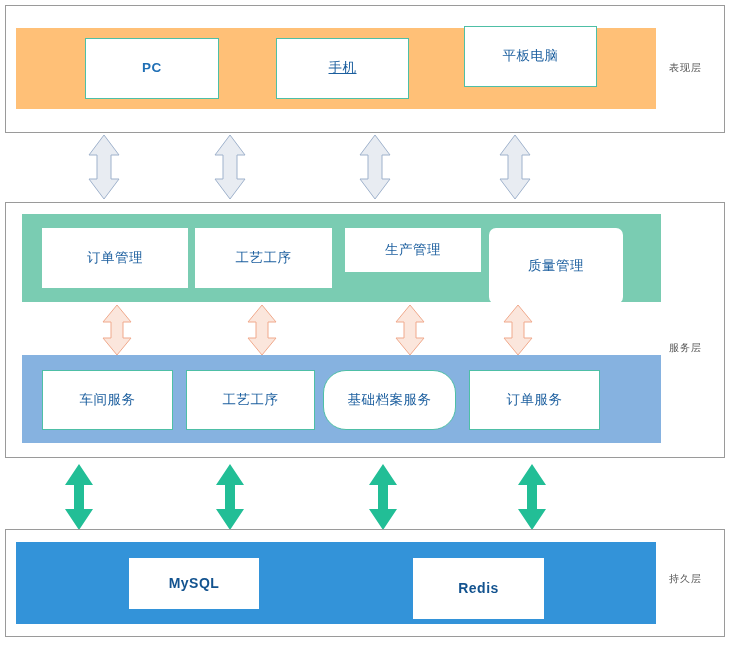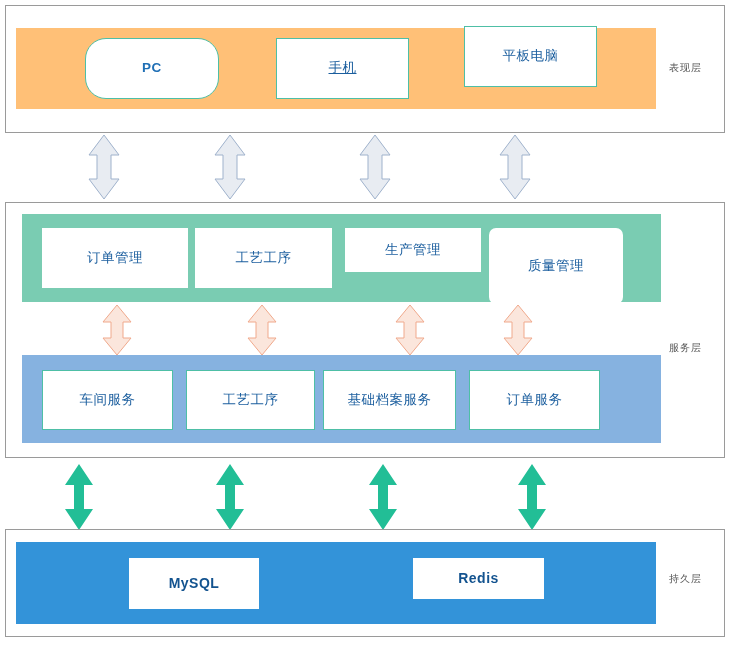--- a/index.html
+++ b/index.html
@@ -90,21 +90,21 @@
 </style>
 </head>
 <body>
 
 <div id="canvas">
 
   <div class="layer-frame" id="frame-presentation"></div>
 
   <div class="band" id="band-presentation"></div>
 
-  <div class="node bordered latin" style="left:85px; top:38px; width:134px; height:61px;border-radius:21px;">PC</div>
+  <div class="node bordered latin" style="left:85px; top:38px; width:134px; height:61px;">PC</div>
   <div class="node bordered cjk" style="left:276px; top:38px; width:133px; height:61px;text-decoration:underline;">手机</div>
   <div class="node bordered cjk" style="left:464px; top:26px; width:133px; height:61px;">平板电脑</div>
 
   <div class="layer-caption" id="caption-presentation">表现层</div>
 
   <div class="arrow" style="left:86px; top:133px;">
     <svg width="36" height="68" viewBox="0 0 36 68">
       <polygon points="18,2 33,22 25,22 25,46 33,46 18,66 3,46 11,46 11,22 3,22" fill="#E8ECF2" stroke="#9FB2CC" stroke-width="1"></polygon>
     </svg>
   </div>
@@ -151,21 +151,21 @@
   <div class="arrow" style="left:501px; top:303px;">
     <svg width="34" height="54" viewBox="0 0 34 54">
       <polygon points="17,2 31,19 23,19 23,35 31,35 17,52 3,35 11,35 11,19 3,19" fill="#FBE6DC" stroke="#F0A98C" stroke-width="1"></polygon>
     </svg>
   </div>
 
   <div class="band" id="band-microservice"></div>
 
   <div class="node bordered cjk" style="left:42px; top:370px; width:131px; height:60px;">车间服务</div>
   <div class="node bordered cjk" style="left:186px; top:370px; width:129px; height:60px;">工艺工序</div>
-  <div class="node bordered cjk" style="left:323px; top:370px; width:133px; height:60px;">基础档案服务</div>
+  <div class="node bordered cjk" style="left:323px; top:370px; width:133px; height:60px;border-radius:23px;">基础档案服务</div>
   <div class="node bordered cjk" style="left:469px; top:370px; width:131px; height:60px;">订单服务</div>
 
   <div class="layer-caption" id="caption-service">服务层</div>
 
   <div class="arrow" style="left:63px; top:463px;">
     <svg width="32" height="68" viewBox="0 0 32 68">
       <polygon points="16,1 30,22 21,22 21,46 30,46 16,67 2,46 11,46 11,22 2,22" fill="#22BE96"></polygon>
     </svg>
   </div>
   <div class="arrow" style="left:214px; top:463px;">
@@ -182,17 +182,17 @@
     <svg width="32" height="68" viewBox="0 0 32 68">
       <polygon points="16,1 30,22 21,22 21,46 30,46 16,67 2,46 11,46 11,22 2,22" fill="#22BE96"></polygon>
     </svg>
   </div>
 
   <div class="layer-frame" id="frame-persistence"></div>
 
   <div class="band" id="band-persistence"></div>
 
   <div class="node dark" style="left:129px; top:558px; width:130px; height:51px;">MySQL</div>
-  <div class="node dark" style="left:413px; top:558px; width:131px; height:41px;">Redis</div>
+  <div class="node dark" style="left:413px; top:558px; width:131px; height:61px;">Redis</div>
 
   <div class="layer-caption" id="caption-persistence">持久层</div>
 
 </div>
 
 </body></html>

